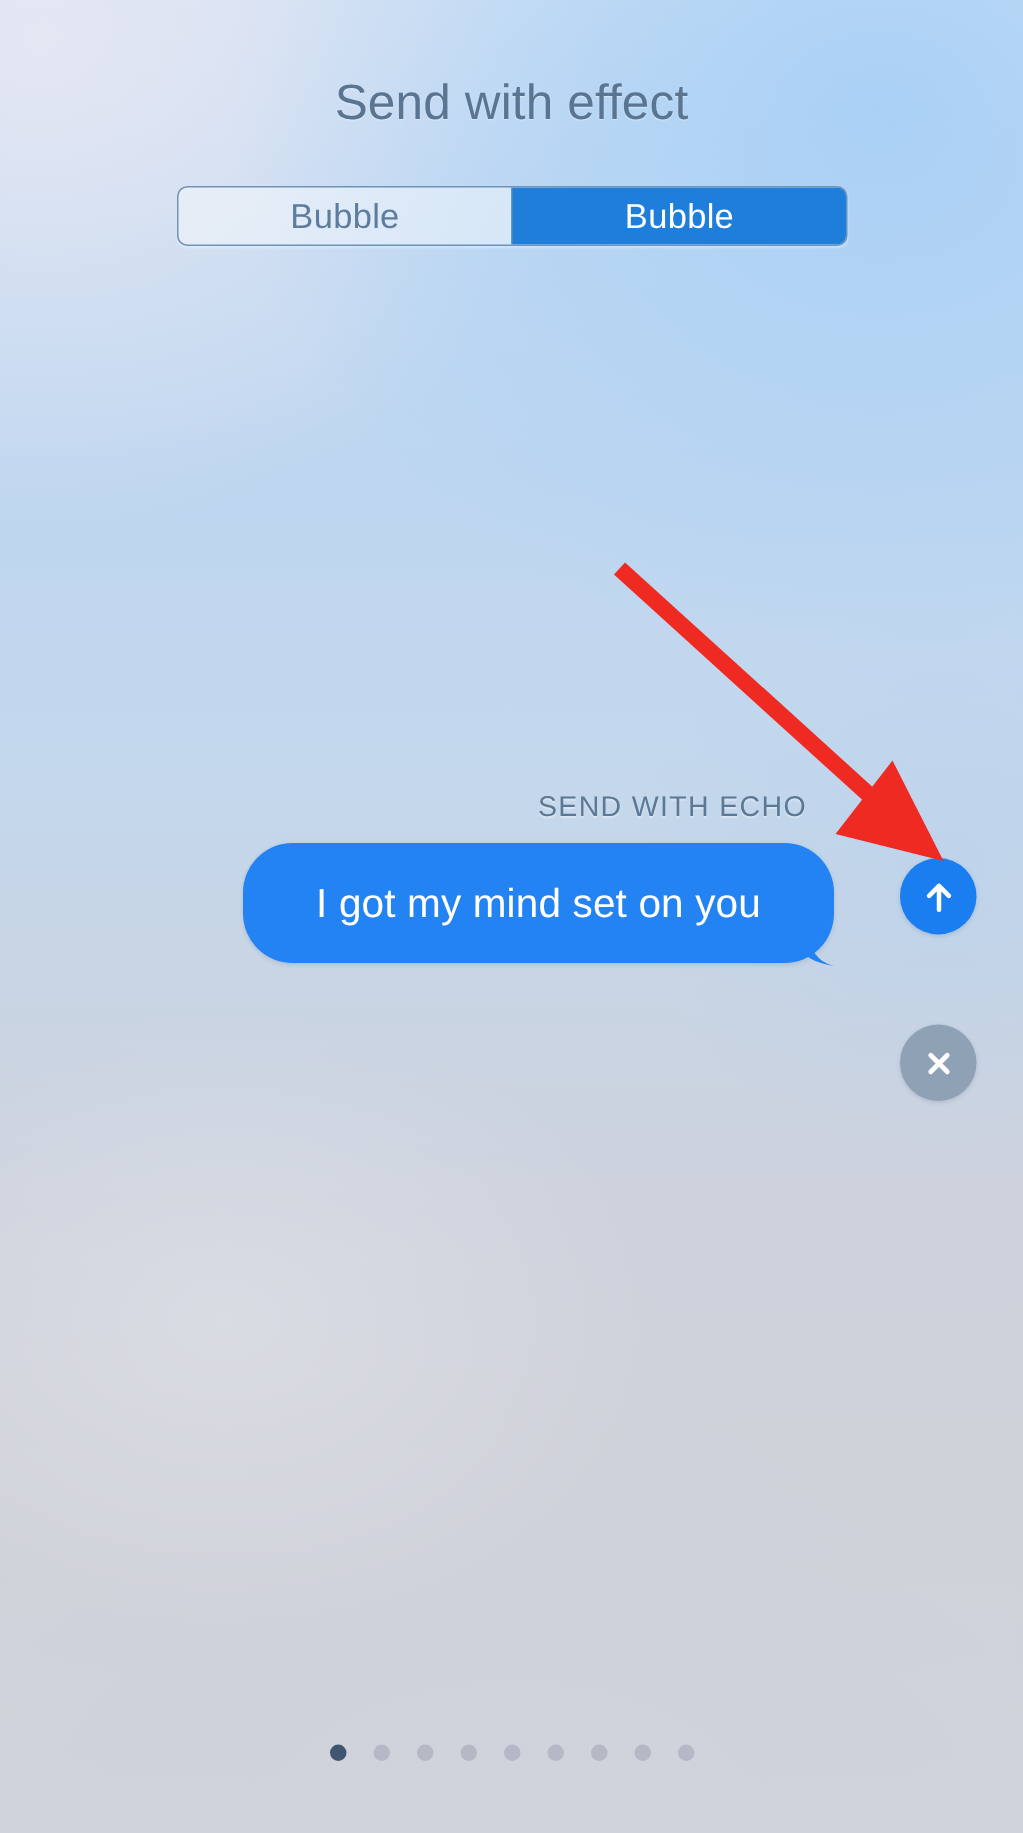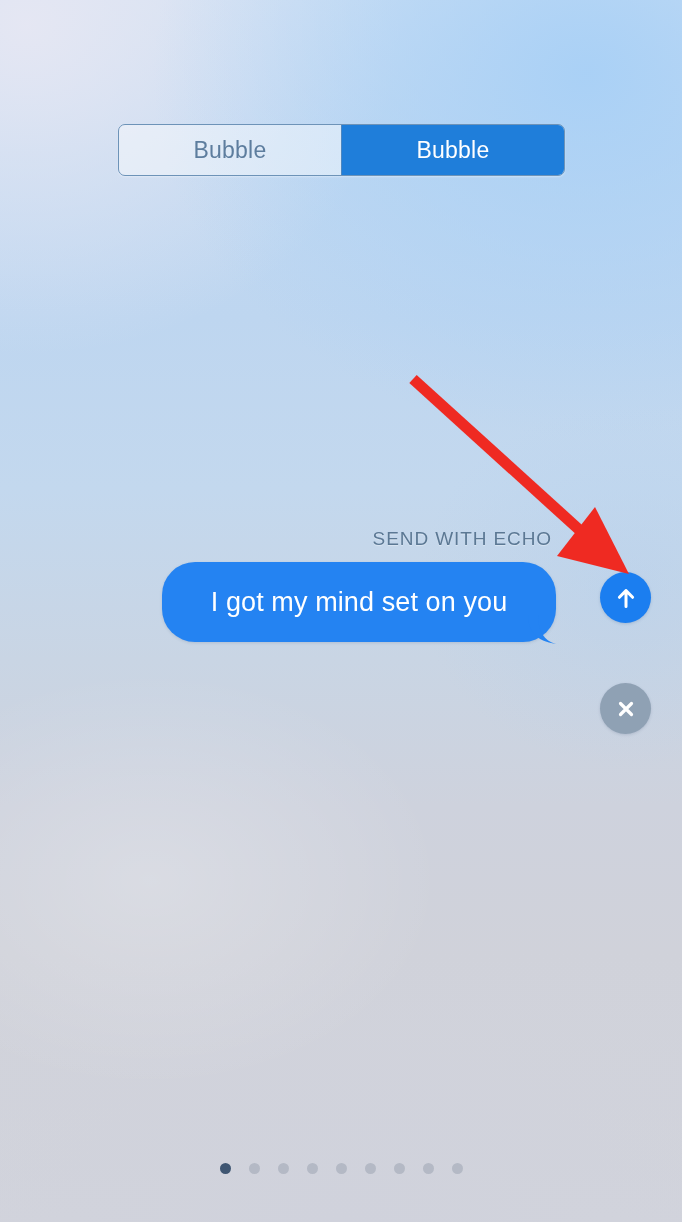--- a/index.html
+++ b/index.html
@@ -57,21 +57,21 @@
     color: #5a7591;
     text-shadow: 0 1px 1px rgba(255,255,255,0.45);
   }
 
   
   .segmented {
     position: absolute;
     left: 118px;
     top: 124px;
     width: 447px;
-    height: 52px;
+    height: 40px;
     border-radius: 7px;
     border: 1.5px solid #6d93b8;
     box-sizing: border-box;
     display: flex;
     overflow: hidden;
     box-shadow: 0 1px 2px rgba(255,255,255,0.35);
   }
   .seg {
     flex: 1 1 50%;
     display: flex;
@@ -88,21 +88,21 @@
   }
   .seg.active {
     background: #1f7eda;
     color: #ffffff;
     border-left: 1.5px solid #4c86c0;
   }
 
   
   .effect-label {
     position: absolute;
-    right: 130px;
+    right: 144px;
     top: 528px;
     font-size: 19px;
     letter-spacing: 0.9px;
     color: #5b7894;
     text-shadow: 0 1px 1px rgba(255,255,255,0.4);
     white-space: nowrap;
   }
 
   
   .bubble-wrap {
@@ -192,20 +192,21 @@
     background: #3f5672;
   }
 </style>
 </head>
 <body>
 
 <div id="screen">
 
   <div id="sheen"></div>
 
+  <div class="title">Send with effect</div>
 
   <div class="segmented">
     <div class="seg inactive">Bubble</div>
     <div class="seg active">Bubble</div>
   </div>
 
   <div class="effect-label">SEND WITH ECHO</div>
 
   <div class="bubble-wrap">
     <div class="bubble">I got my mind set on you</div>

